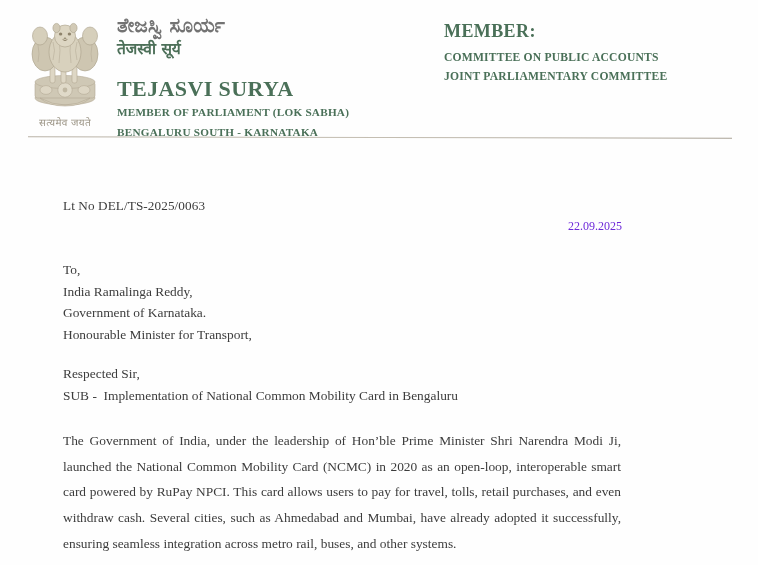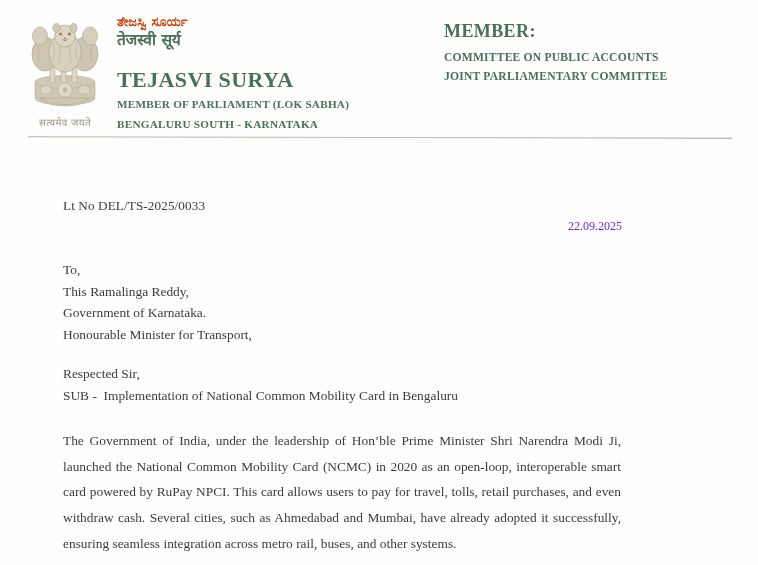--- a/index.html
+++ b/index.html
@@ -52,23 +52,23 @@
   }
 
   .name-block {
     position: absolute;
     left: 117px;
     top: 14px;
     width: 300px;
   }
   .name-kannada {
     font-family: "DejaVu Sans", sans-serif;
-    font-size: 13px;
-    font-weight: bold;
-    color: #c2410c;
+    font-size: 20px;
+    font-weight: bold;
+    color: #737373;
     line-height: 1.18;
     letter-spacing: 0.2px;
     white-space: nowrap;
   }
   .name-hindi {
     font-family: "DejaVu Sans", sans-serif;
     font-size: 15.5px;
     font-weight: bold;
     color: #4d7059;
     line-height: 1.3;
@@ -256,29 +256,29 @@
 
     <div class="committee-block">
       <div class="committee-title">MEMBER:</div>
       <div class="committee-line first">COMMITTEE ON PUBLIC ACCOUNTS</div>
       <div class="committee-line">JOINT PARLIAMENTARY COMMITTEE</div>
     </div>
 
     <div class="divider"></div>
   </div>
 
-  <div class="letter-ref">Lt No DEL/TS-2025/0033</div>
+  <div class="letter-ref">Lt No DEL/TS-2025/0063</div>
 
   <div class="date-block">
     <div>22.09.2025</div>
   </div>
 
   <div class="addressee">
     <div>To,</div>
-    <div>This Ramalinga Reddy,</div>
+    <div>India Ramalinga Reddy,</div>
     <div>Government of Karnataka.</div>
     <div>Honourable Minister for Transport,</div>
   </div>
 
   <div class="salutation">
     <div>Respected Sir,</div>
     <div class="subject-line">SUB -  Implementation of National Common Mobility Card in Bengaluru</div>
   </div>
 
   <div class="body-para">The Government of India, under the leadership of Hon’ble Prime Minister Shri Narendra Modi Ji, launched the National Common Mobility Card (NCMC) in 2020 as an open-loop, interoperable smart card powered by RuPay NPCI. This card allows users to pay for travel, tolls, retail purchases, and even withdraw cash. Several cities, such as Ahmedabad and Mumbai, have already adopted it successfully, ensuring seamless integration across metro rail, buses, and other systems.</div>

